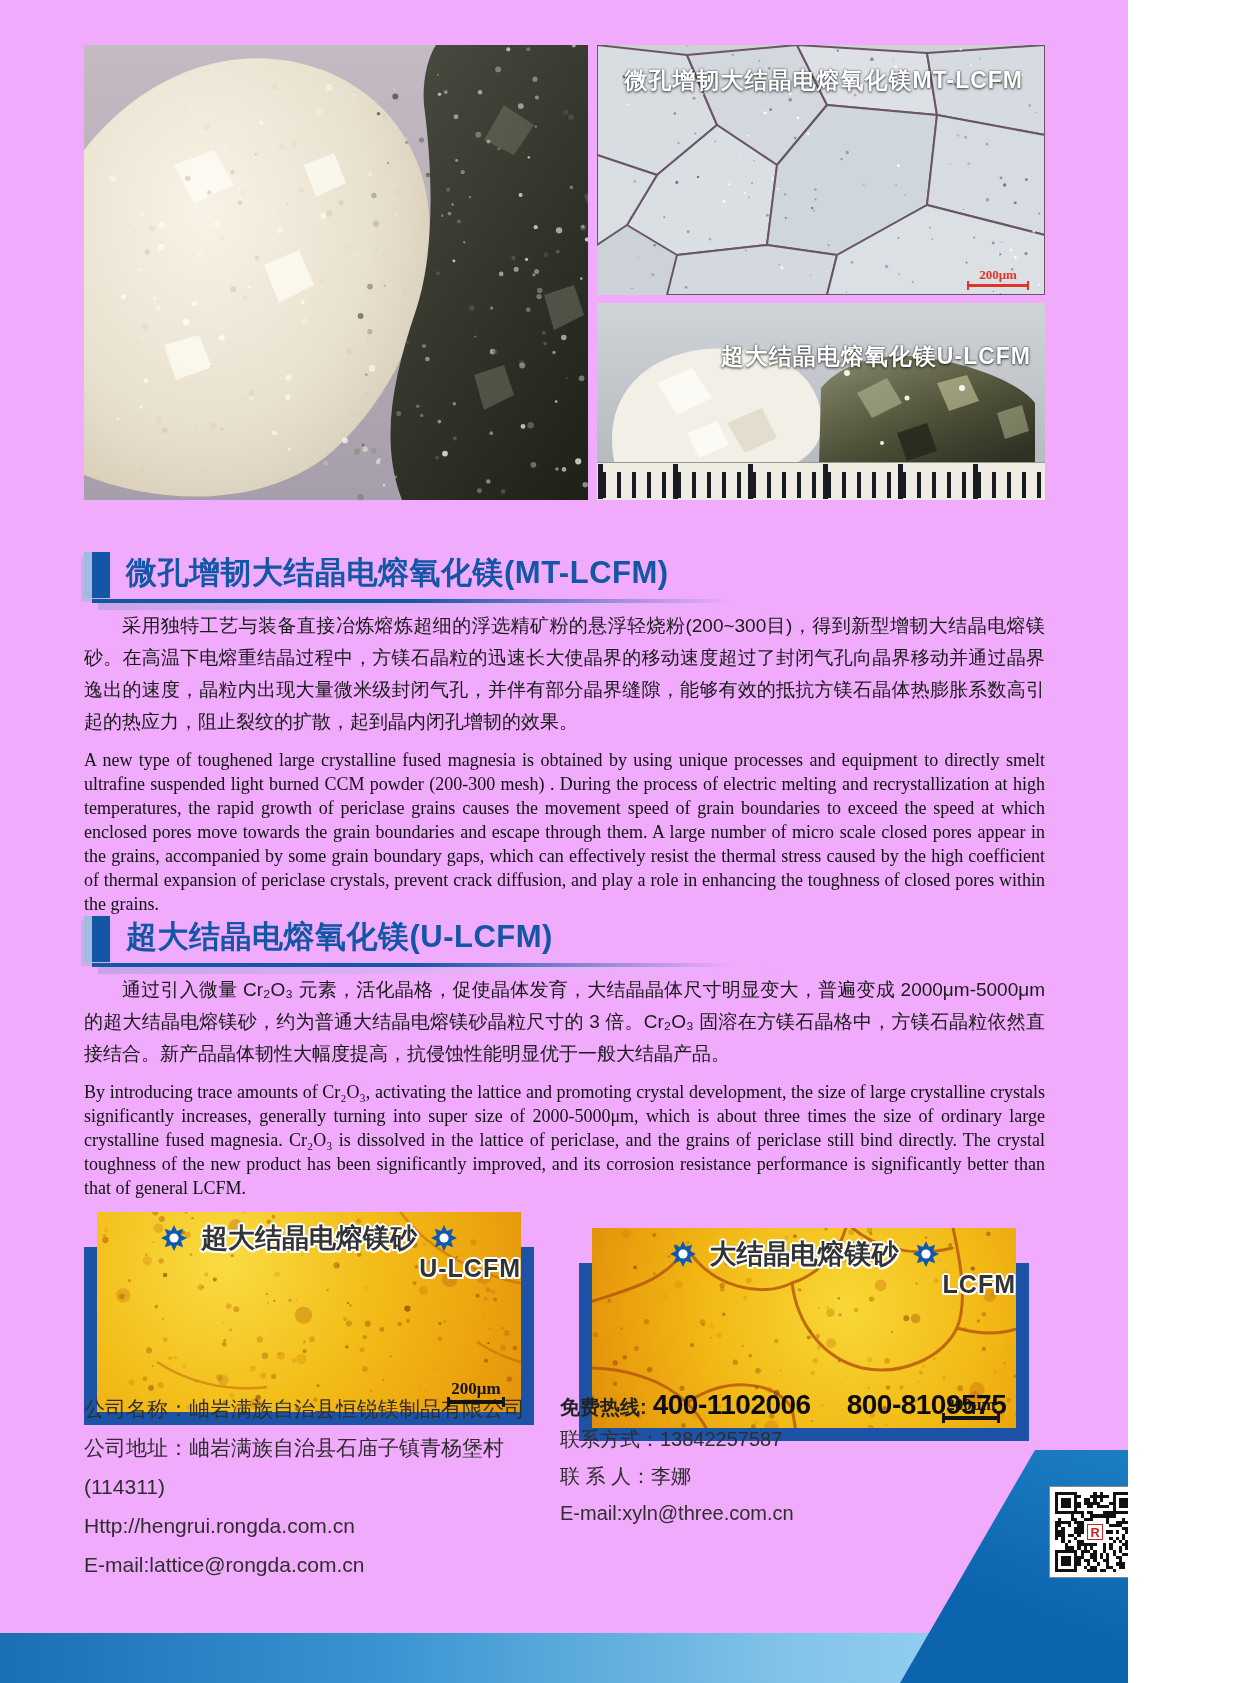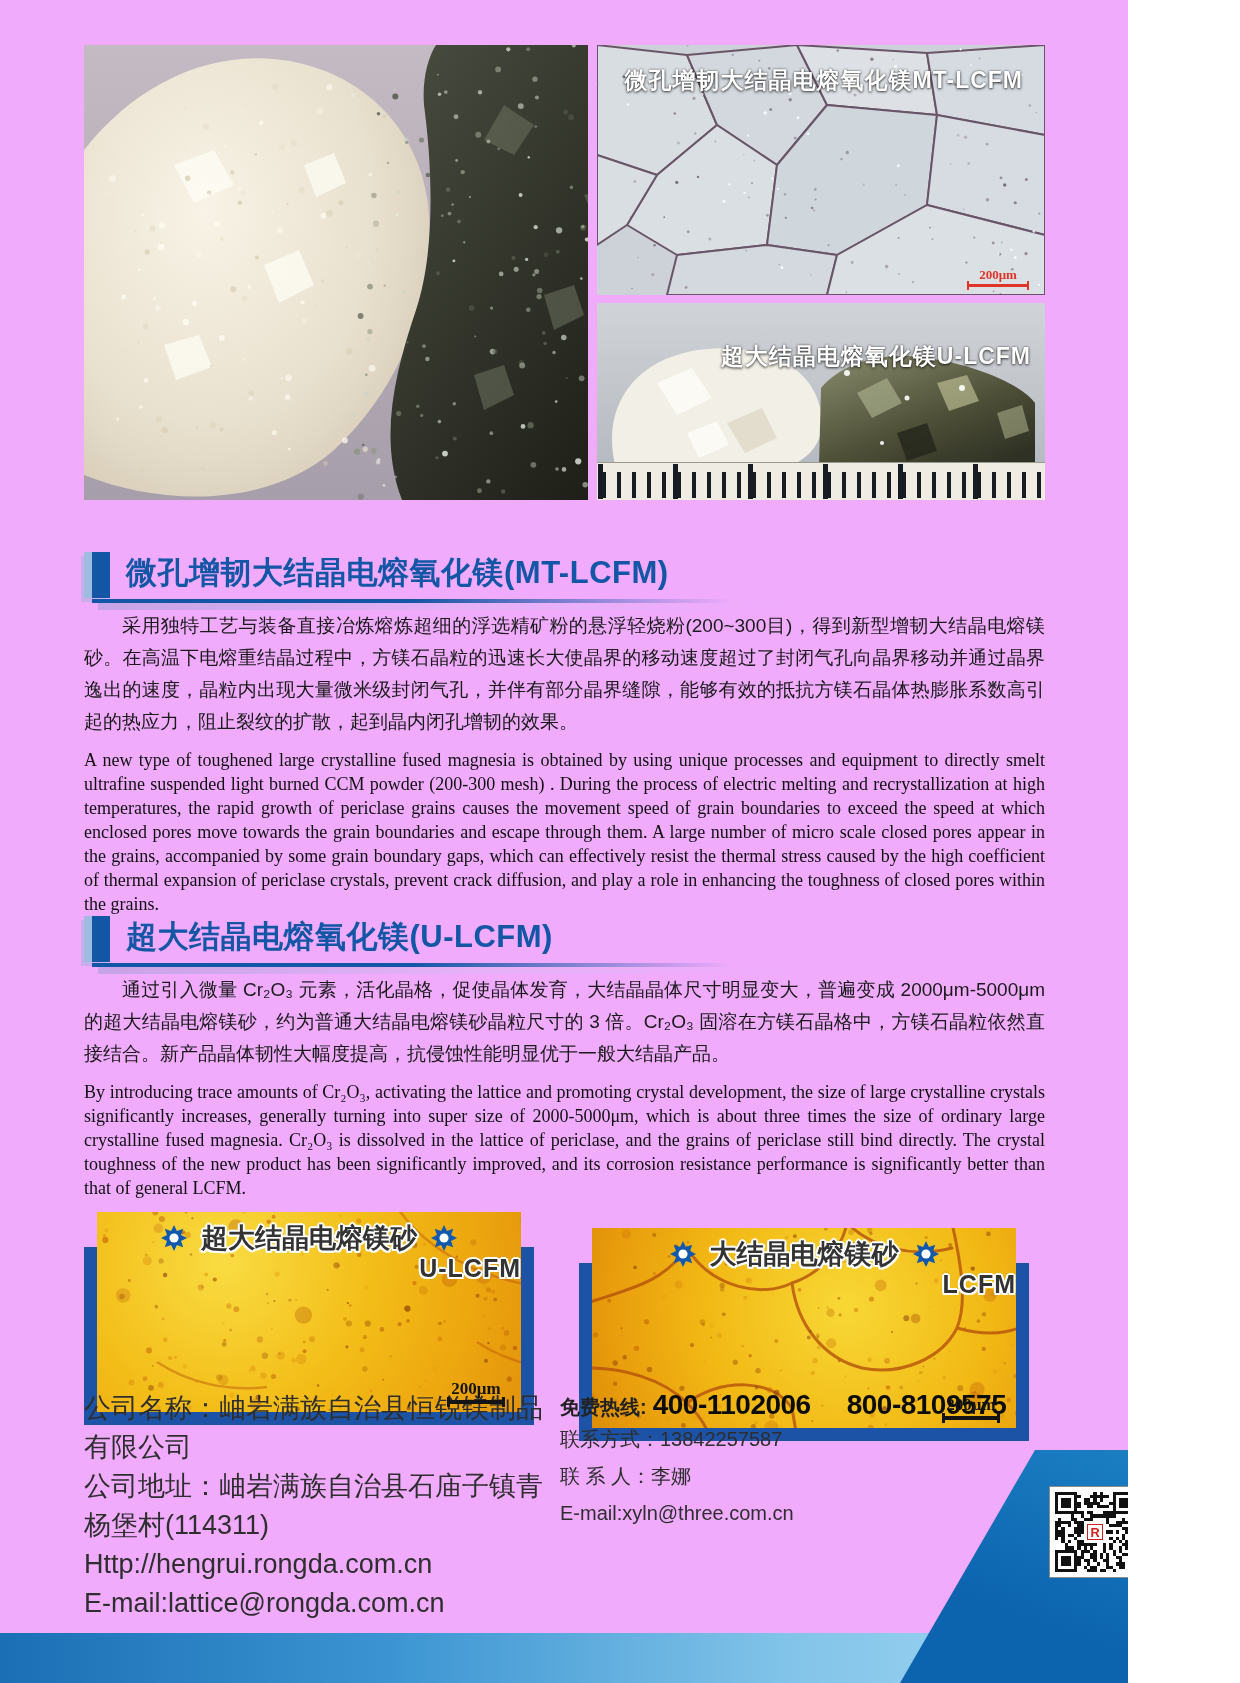--- a/index.html
+++ b/index.html
@@ -62,21 +62,21 @@
   .gear{display:inline-flex;width:26px;height:26px;}
   .mscale{position:absolute;right:16px;bottom:8px;z-index:5;text-align:center;color:#141414;
           font-family:"Liberation Serif","DejaVu Serif",serif;font-weight:bold;font-size:17px;line-height:17px;}
   .mscale .bar{position:relative;width:58px;height:4px;background:#141414;margin:3px auto 0;}
   .mscale .bar:before,.mscale .bar:after{content:"";position:absolute;top:-3px;width:3px;height:10px;background:#141414;}
   .mscale .bar:before{left:0;}.mscale .bar:after{right:0;}
   .blines{position:absolute;inset:0;}
 
   
   .footer{position:absolute;left:84px;top:1385px;width:1073px;}
-  .fleft{position:absolute;left:0;top:4px;width:470px;font-size:27px;line-height:39px;color:#2e2e2e;}
+  .fleft{position:absolute;left:0;top:4px;width:470px;font-size:21px;line-height:39px;color:#2e2e2e;}
   .fright{position:absolute;left:476px;top:4px;width:430px;color:#2e2e2e;}
   .hotline{display:flex;align-items:baseline;gap:6px;white-space:nowrap;}
   .hotline .lbl{font-size:20px;font-weight:bold;color:#222;}
   .hotline .num{font-size:28px;font-weight:bold;color:#0c0c0c;letter-spacing:-.5px;}
   .hotline .num + .num{margin-left:30px;}
   .fright .row{font-size:20px;line-height:37px;}
 
   .band{position:absolute;left:0;right:0;top:1633px;height:50px;z-index:1;
         background:linear-gradient(90deg,#1b6fb5 0%,#3c95d2 35%,#82c4e9 70%,#a7d9f3 100%);}
   .diagonal{position:absolute;left:900px;top:1450px;width:340px;height:233px;z-index:2;

